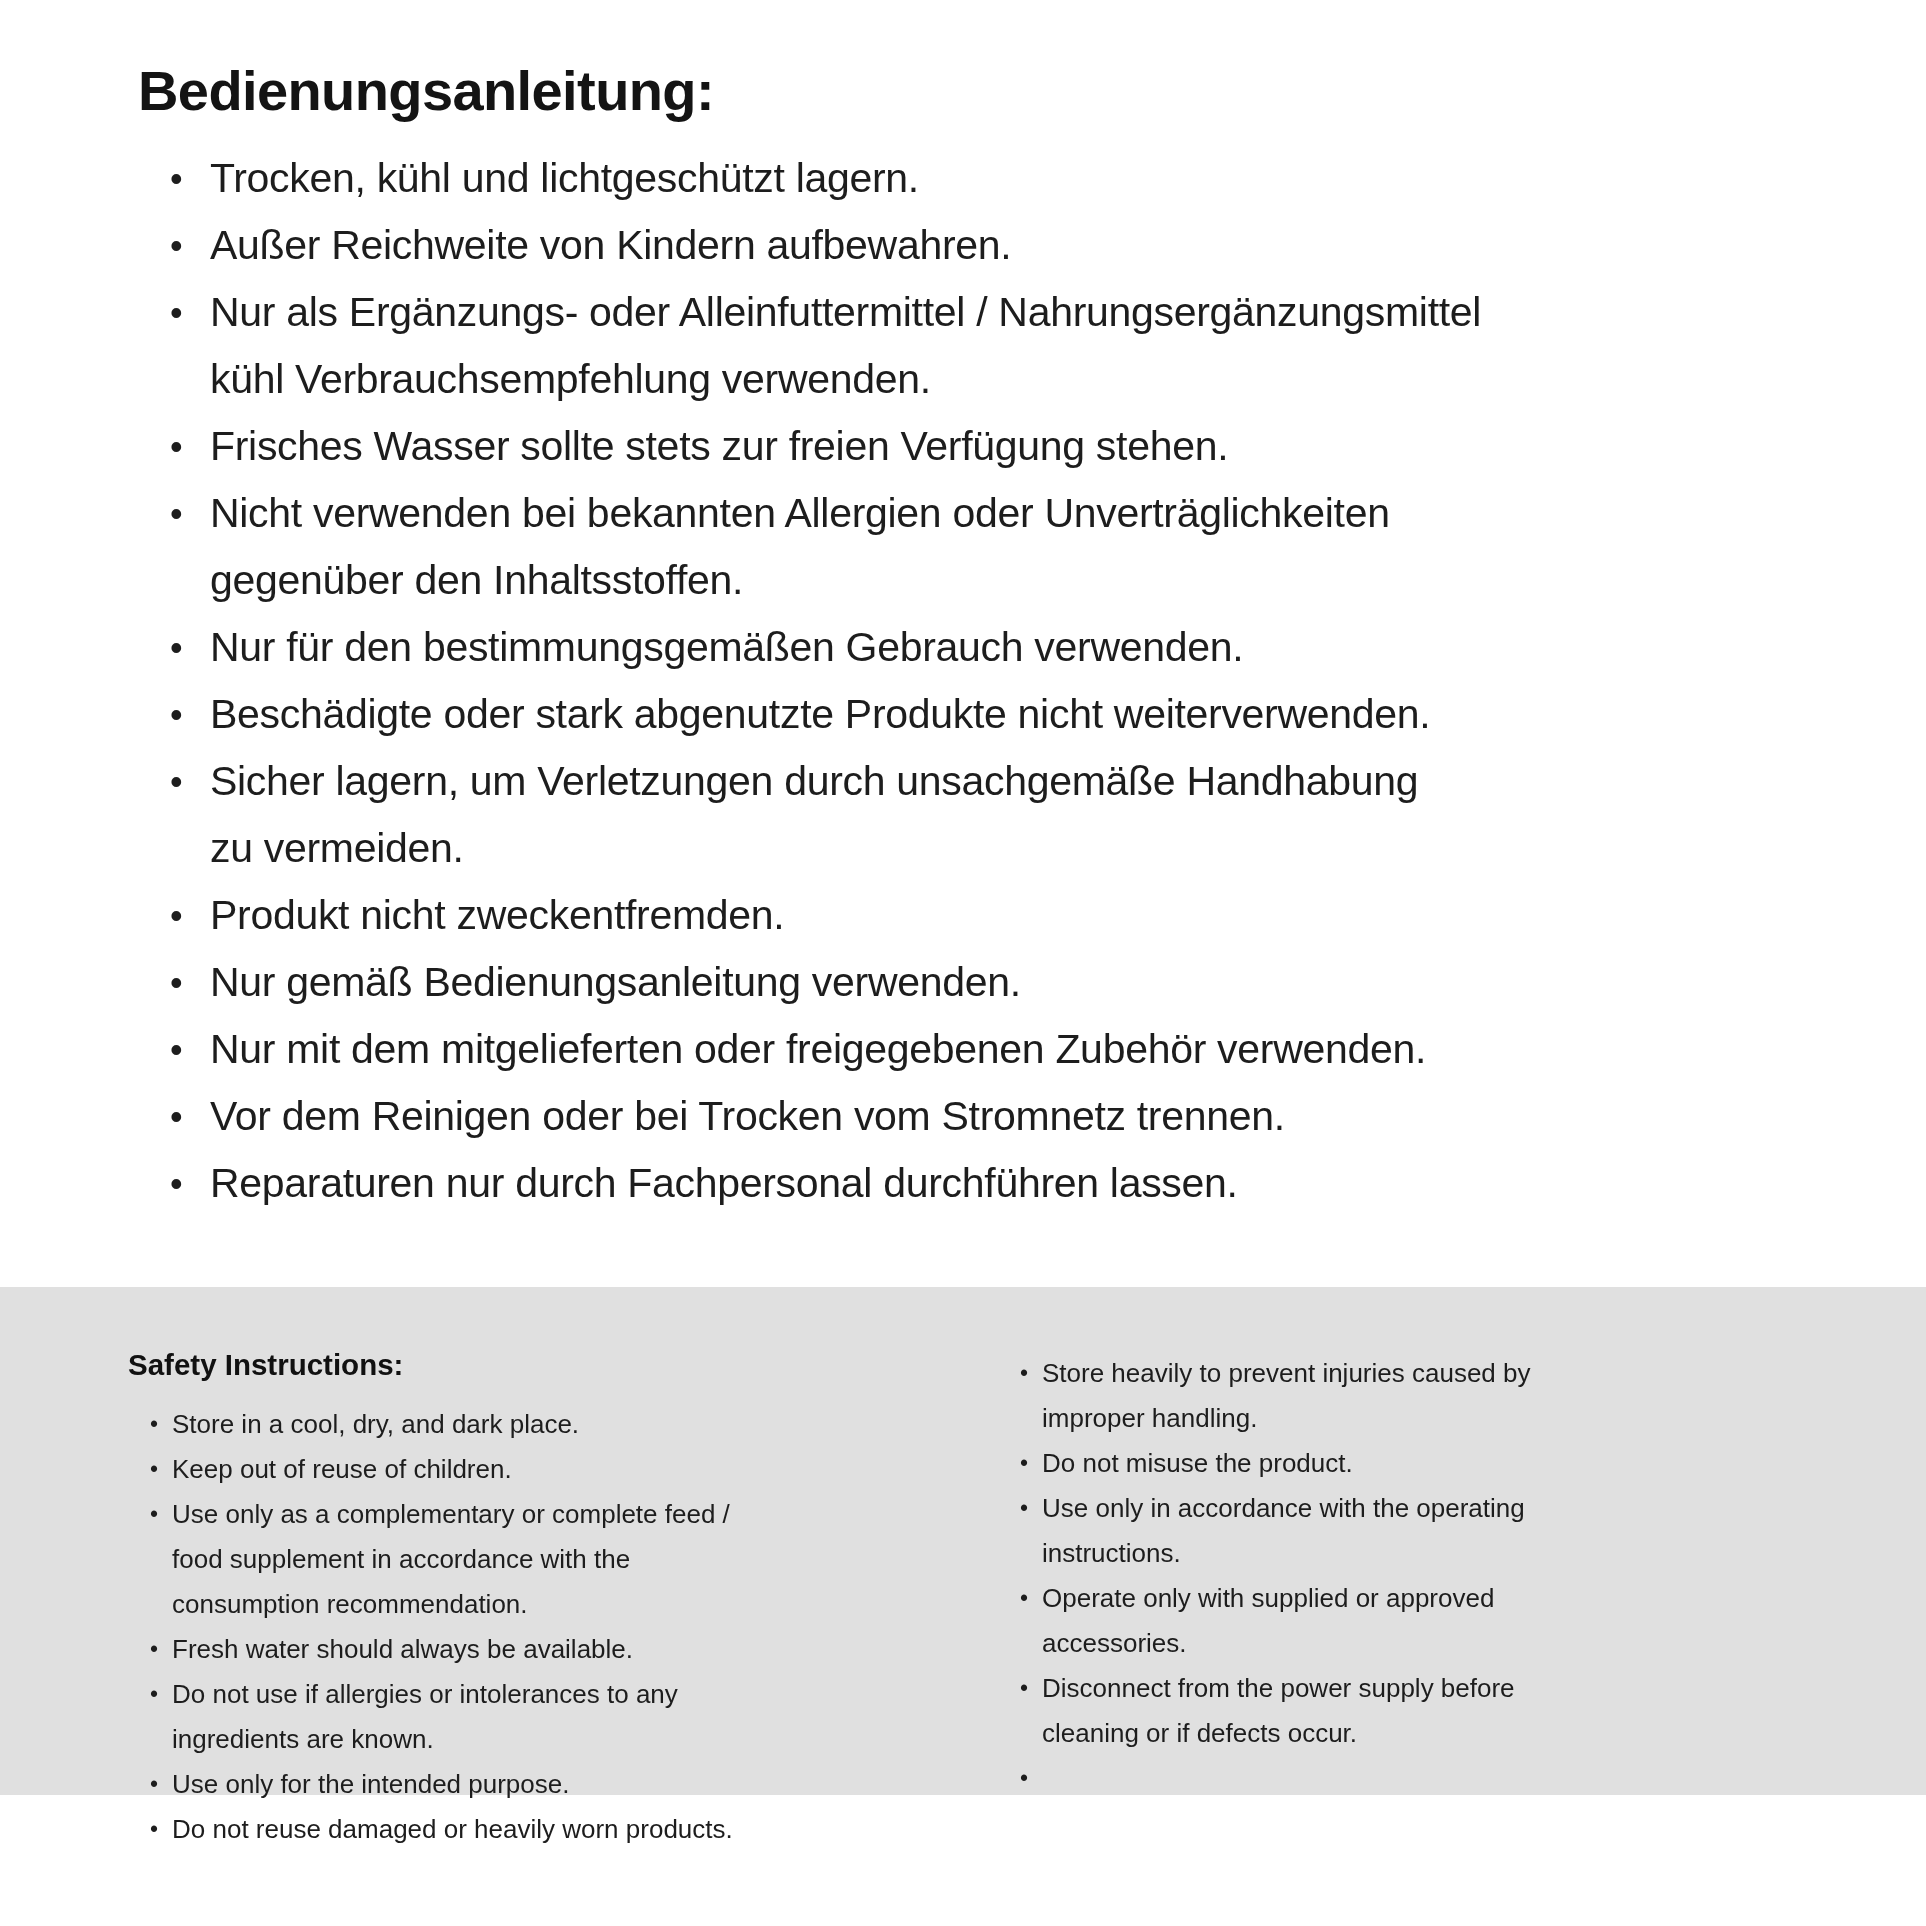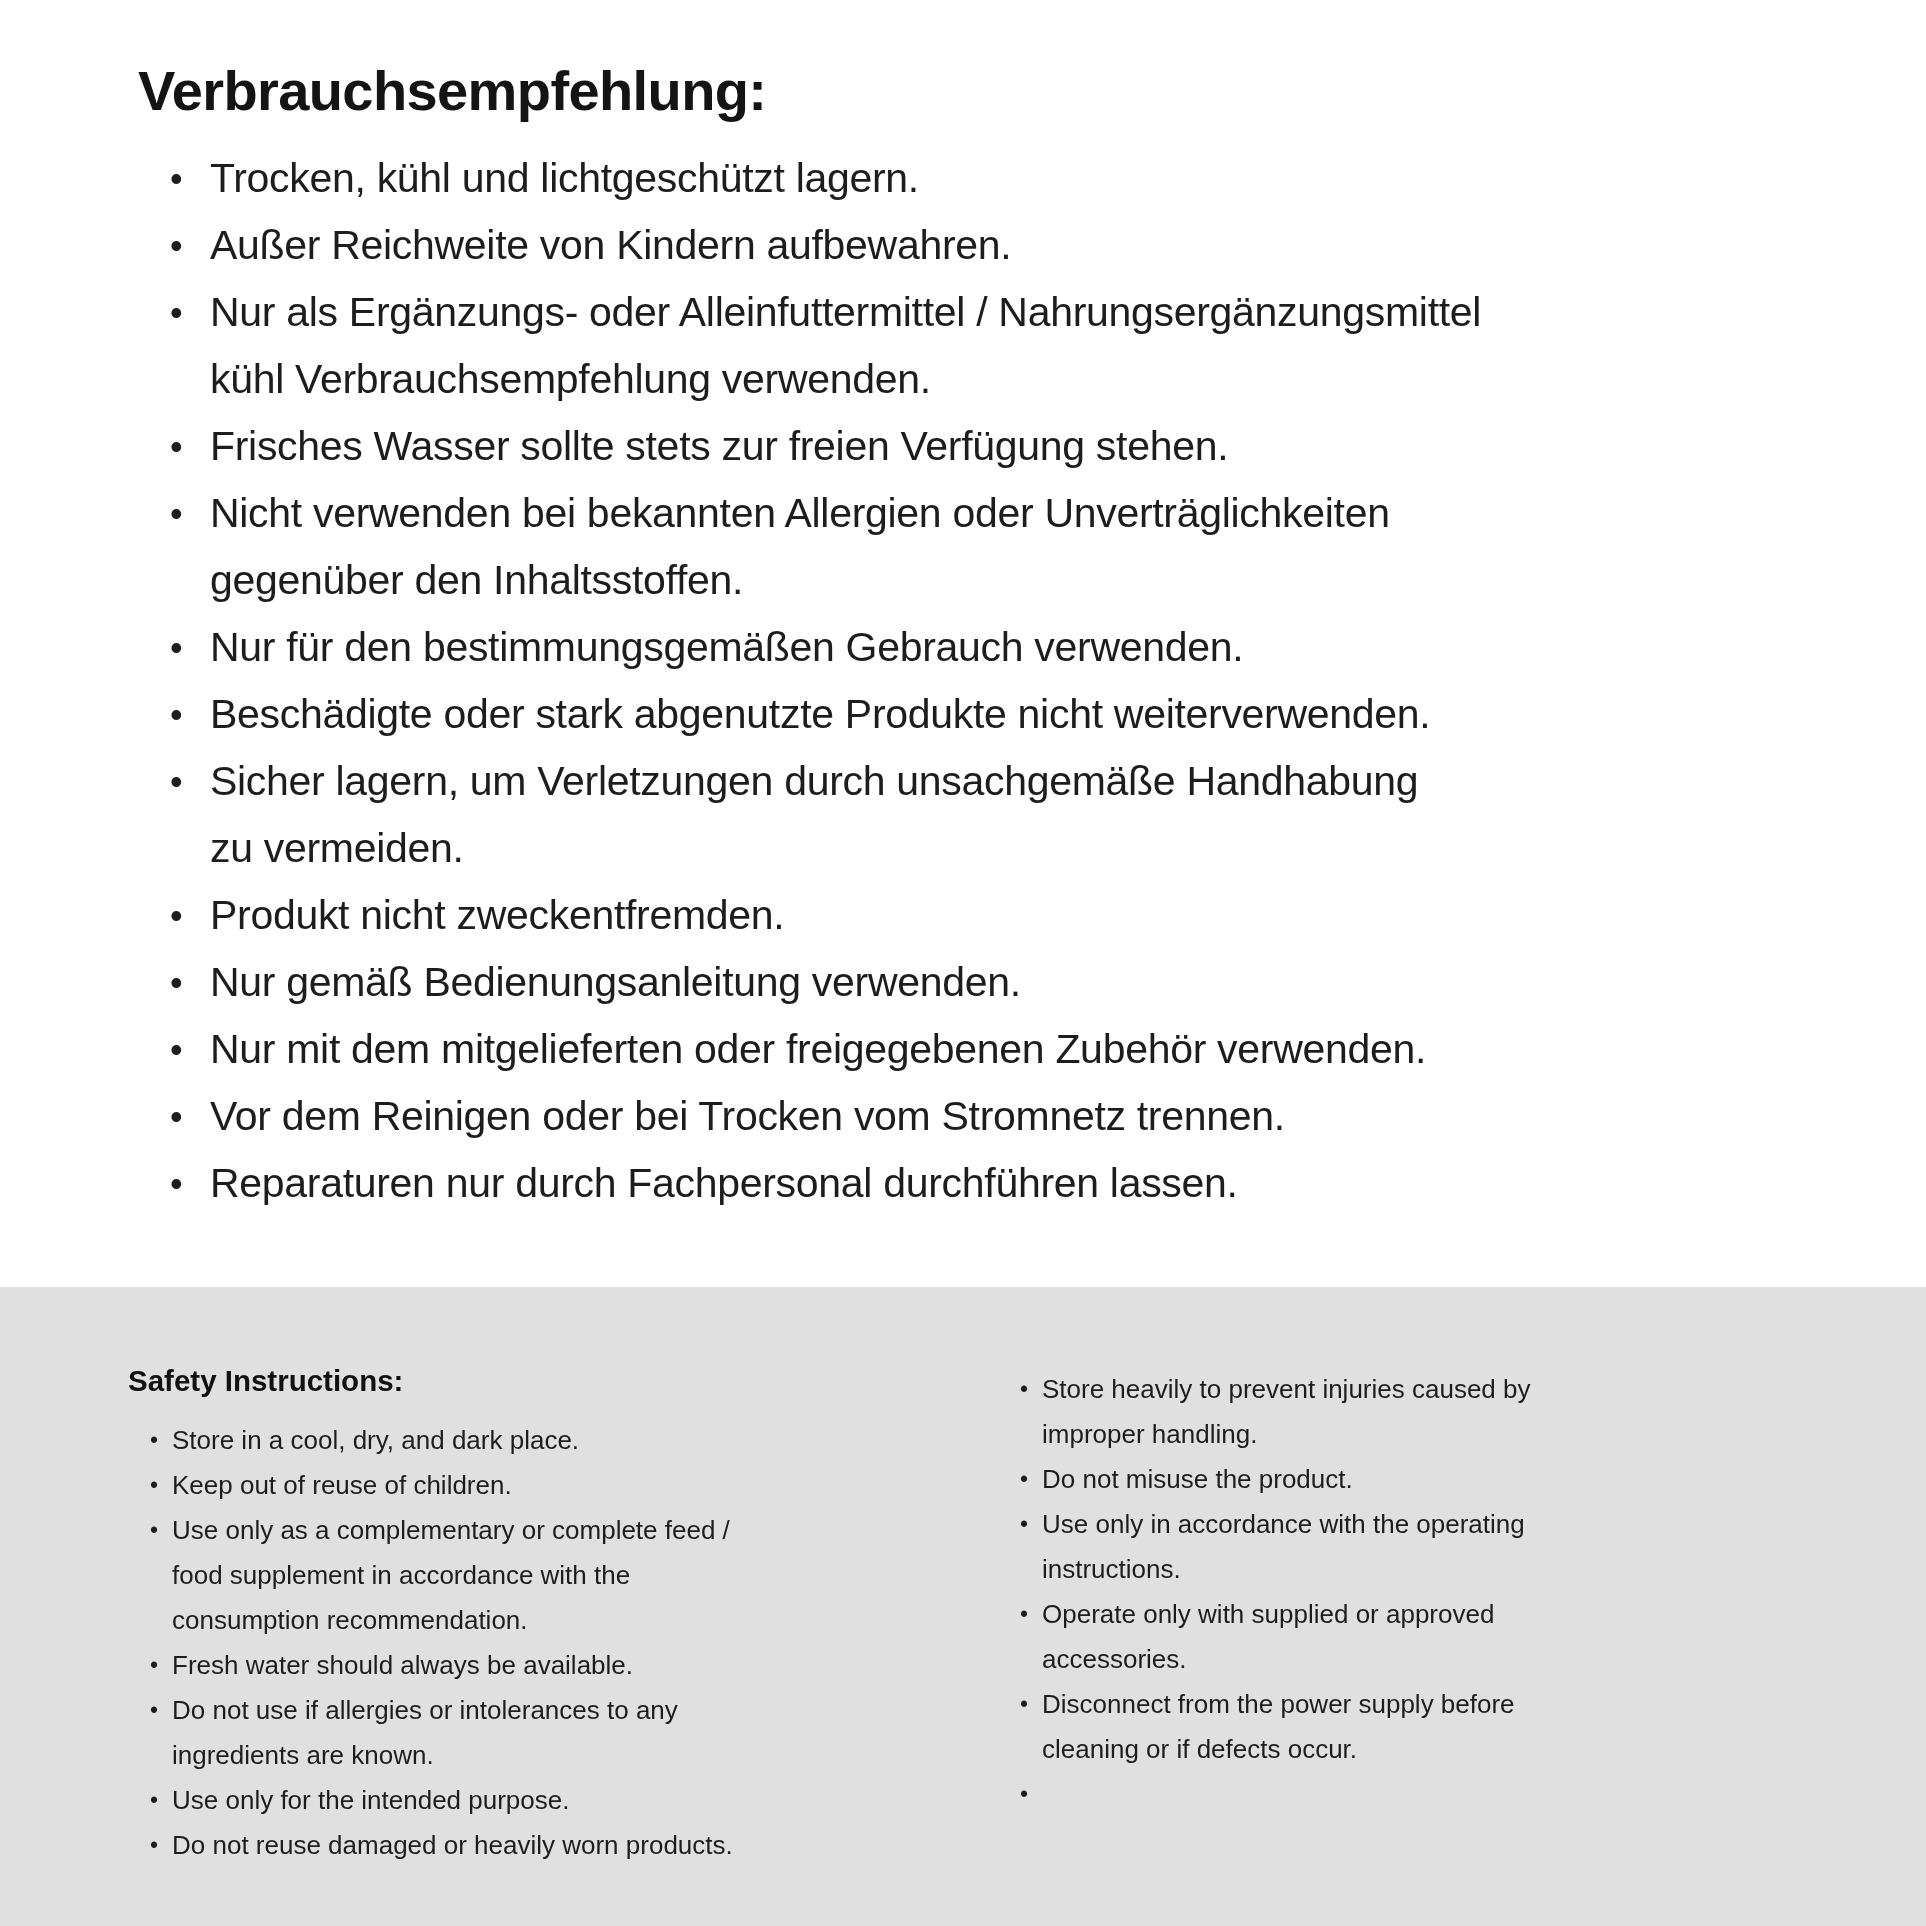--- a/index.html
+++ b/index.html
@@ -47,23 +47,23 @@
     font-size: 36px;
     line-height: 67px;
   }
   .item-text {
     white-space: pre-line;
   }
 
   
   .en-section {
     box-sizing: border-box;
-    height: 639px;
+    height: 508px;
     background: #e0e0e0;
-    padding: 76px 39px 0 128px;
+    padding: 60px 39px 0 128px;
   }
   .en-columns {
     display: flex;
     align-items: flex-start;
   }
   .en-col-left {
     flex: none;
     width: 873px;
   }
   .en-col-right {
@@ -93,21 +93,21 @@
     line-height: 45px;
   }
   .en-list-left {
     margin-left: 22px;
   }
 </style>
 </head>
 <body>
 
 <section class="de-section">
-  <h1 class="de-heading">Verbrauchsempfehlung:</h1>
+  <h1 class="de-heading">Bedienungsanleitung:</h1>
 
   <div class="de-list">
 
   <div class="de-item">
       <span class="bullet">•</span>
       <span class="item-text">Trocken, kühl und lichtgeschützt lagern.</span>
     </div>
       <div class="de-item">
       <span class="bullet">•</span>
       <span class="item-text">Außer Reichweite von Kindern aufbewahren.</span>

